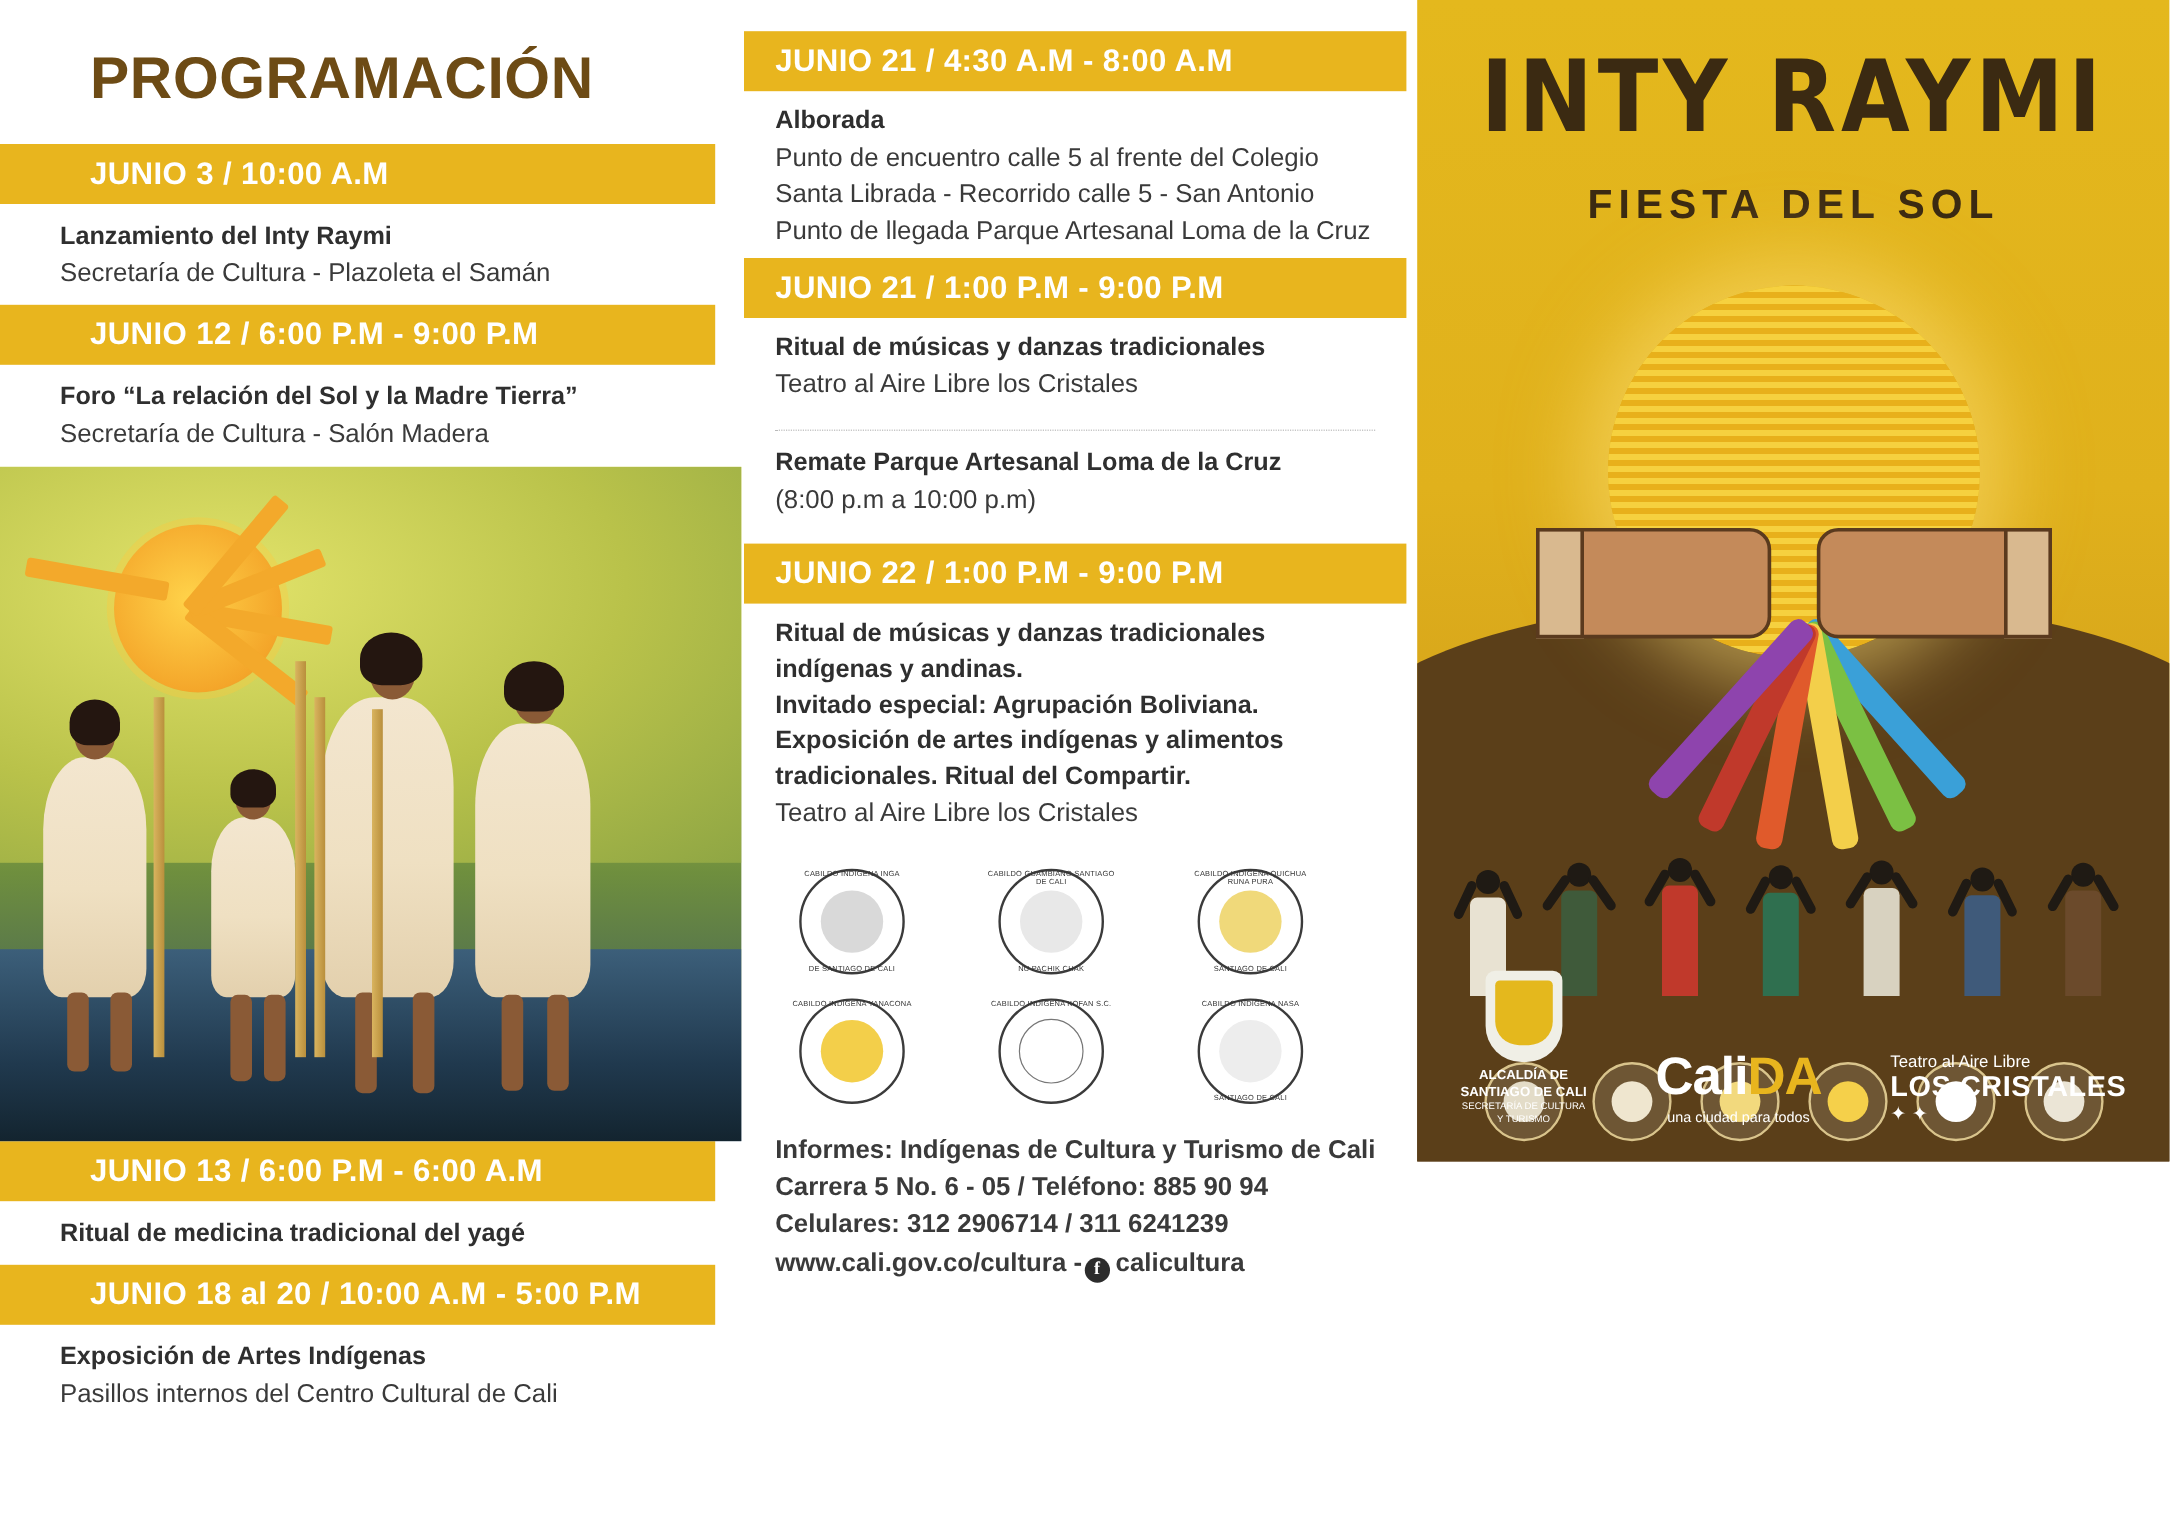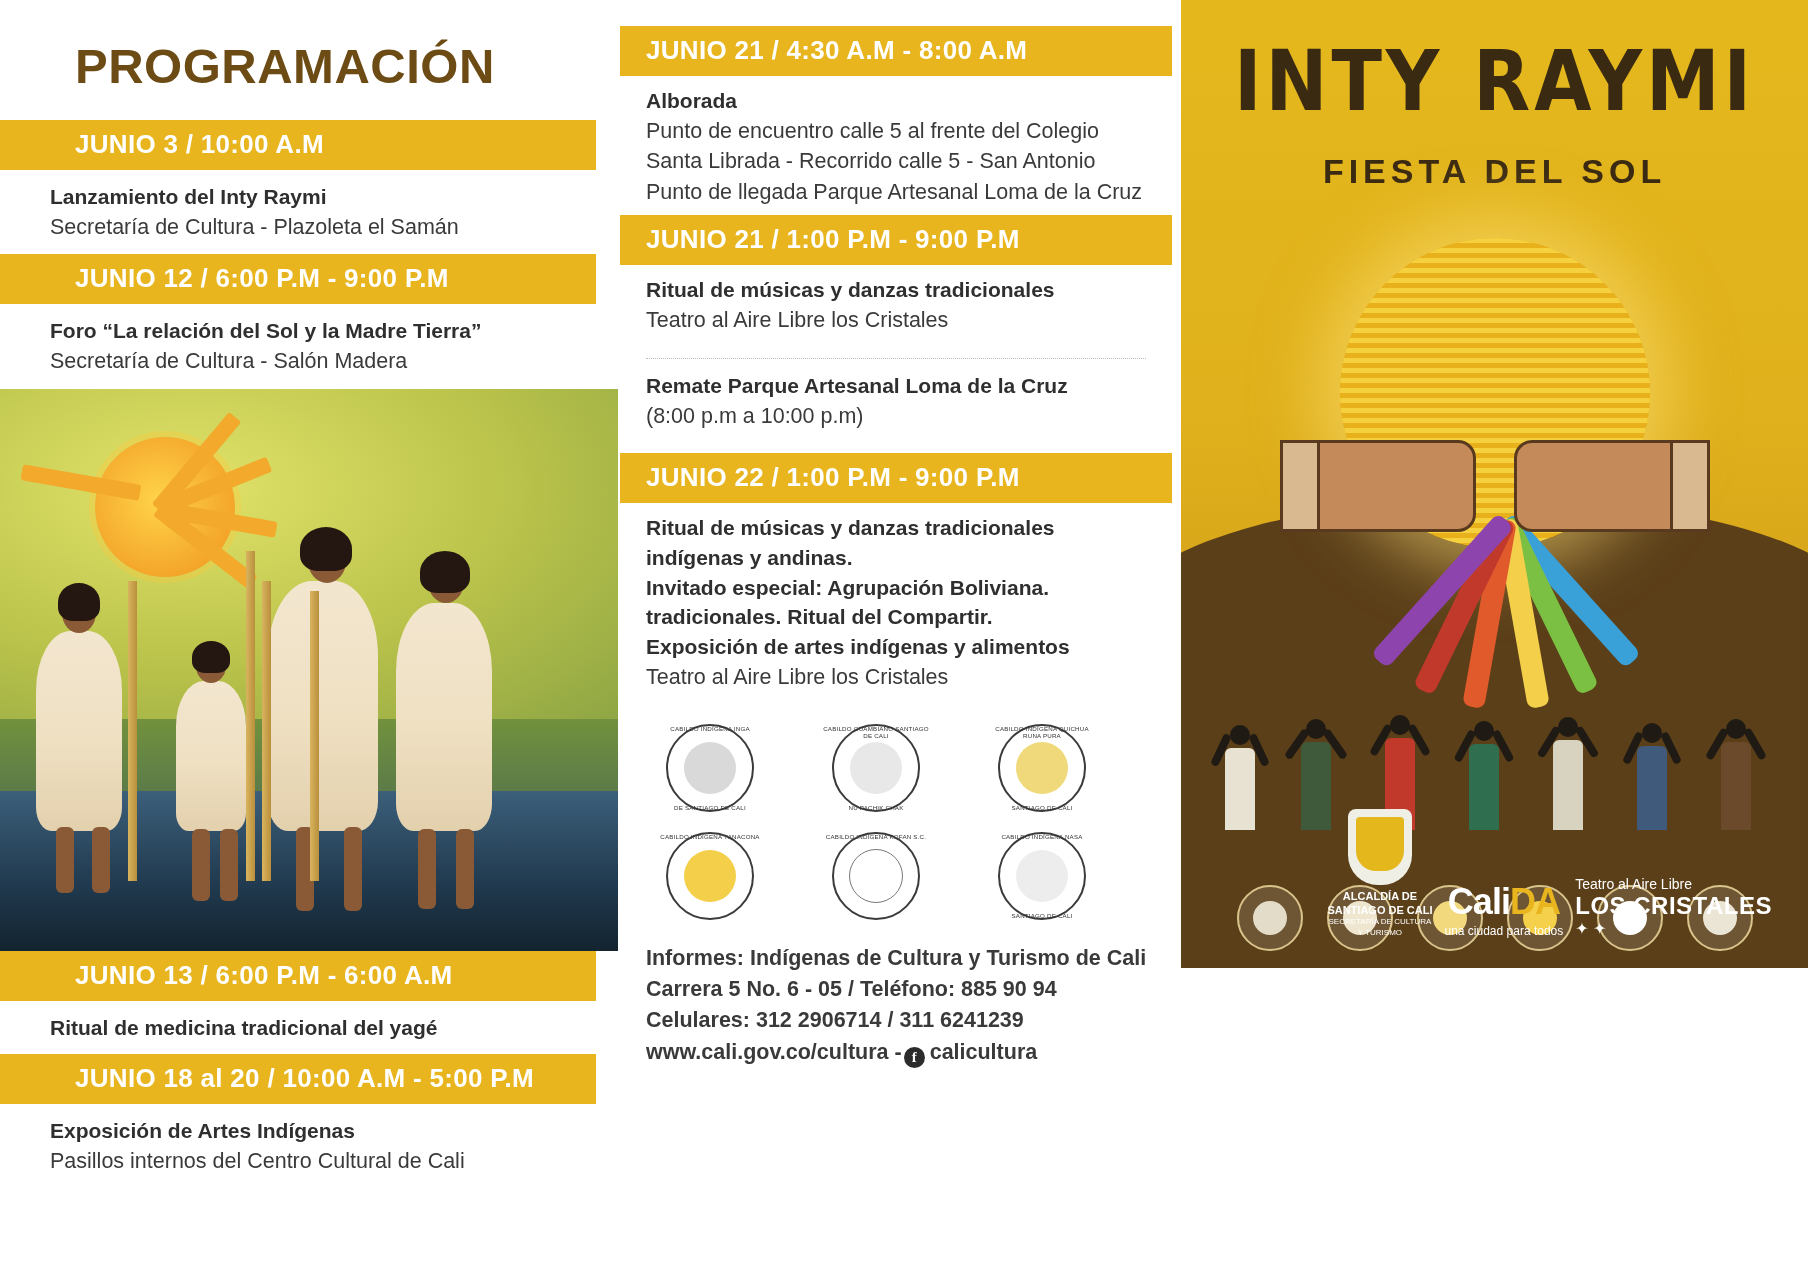--- a/index.html
+++ b/index.html
@@ -296,42 +296,41 @@
     color: #f3cf4a;
     font-weight: bold;
     font-size: 36px;
     letter-spacing: 1px;
   }
   .footer-logos {
     position: absolute;
     left: 0; right: 0; bottom: 30px;
     display: flex;
     align-items: flex-end;
-    justify-content: flex-end;
+    justify-content: space-between;
     padding: 0 36px;
     box-sizing: border-box;
-    gap: 12px;
   }
   .shield {
     width: 64px; height: 76px;
     background: #f0efe6;
     border-radius: 8px 8px 30px 30px;
     position: relative;
   }
   .shield .sh-in {
     position: absolute; left: 8px; top: 8px; right: 8px; bottom: 14px;
     background: #e4b81d;
     border-radius: 4px 4px 20px 20px;
   }
   .alc-text {
     color: #ffffff; font-size: 11px; font-weight: bold; line-height: 1.3; text-align: center; margin-top: 4px;
   }
   .alc-text .small { font-size: 8px; font-weight: normal; }
   .calida {
-    color: #fff; font-weight: bold; font-size: 36px; letter-spacing: -1px; line-height: 1;
+    color: #fff; font-weight: bold; font-size: 44px; letter-spacing: -1px; line-height: 1;
   }
   .calida .da { color: #e8b51e; }
   .calida-sub { color: #fff; font-size: 12px; text-align: center; margin-top: 4px; }
   .cristales { color: #fff; text-align: left; line-height: 1.15; }
   .cristales .c1 { font-size: 14px; }
   .cristales .c2 { font-size: 24px; font-weight: bold; letter-spacing: 0.5px; }
   .star { color: #fff; font-size: 16px; }
 </style>
 </head>
 <body>
@@ -424,22 +423,22 @@
     <div class="midbody" style="padding-top:0;">
       <div class="b-bold">Remate Parque Artesanal Loma de la Cruz</div>
       <div class="b-reg">(8:00 p.m a 10:00 p.m)</div>
     </div>
 
     <div class="band mid" style="margin-top:14px;">JUNIO 22 / 1:00 P.M - 9:00 P.M</div>
     <div class="midbody">
       <div class="b-bold">Ritual de músicas y danzas tradicionales</div>
       <div class="b-bold">indígenas y andinas.</div>
       <div class="b-bold">Invitado especial: Agrupación Boliviana.</div>
+      <div class="b-bold">Exposición de artes indígenas y alimentos</div>
       <div class="b-bold">tradicionales. Ritual del Compartir.</div>
-      <div class="b-bold">Exposición de artes indígenas y alimentos</div>
       <div class="b-reg">Teatro al Aire Libre los Cristales</div>
     </div>
 
     <div class="logos">
       <div class="logo">
         <div class="ring">
           <div class="inner" style="background:#d9d9d9;"></div>
         </div>
         <div class="ltext">CABILDO INDÍGENA INGA</div>
         <div class="ltext bot">DE SANTIAGO DE CALI</div>

